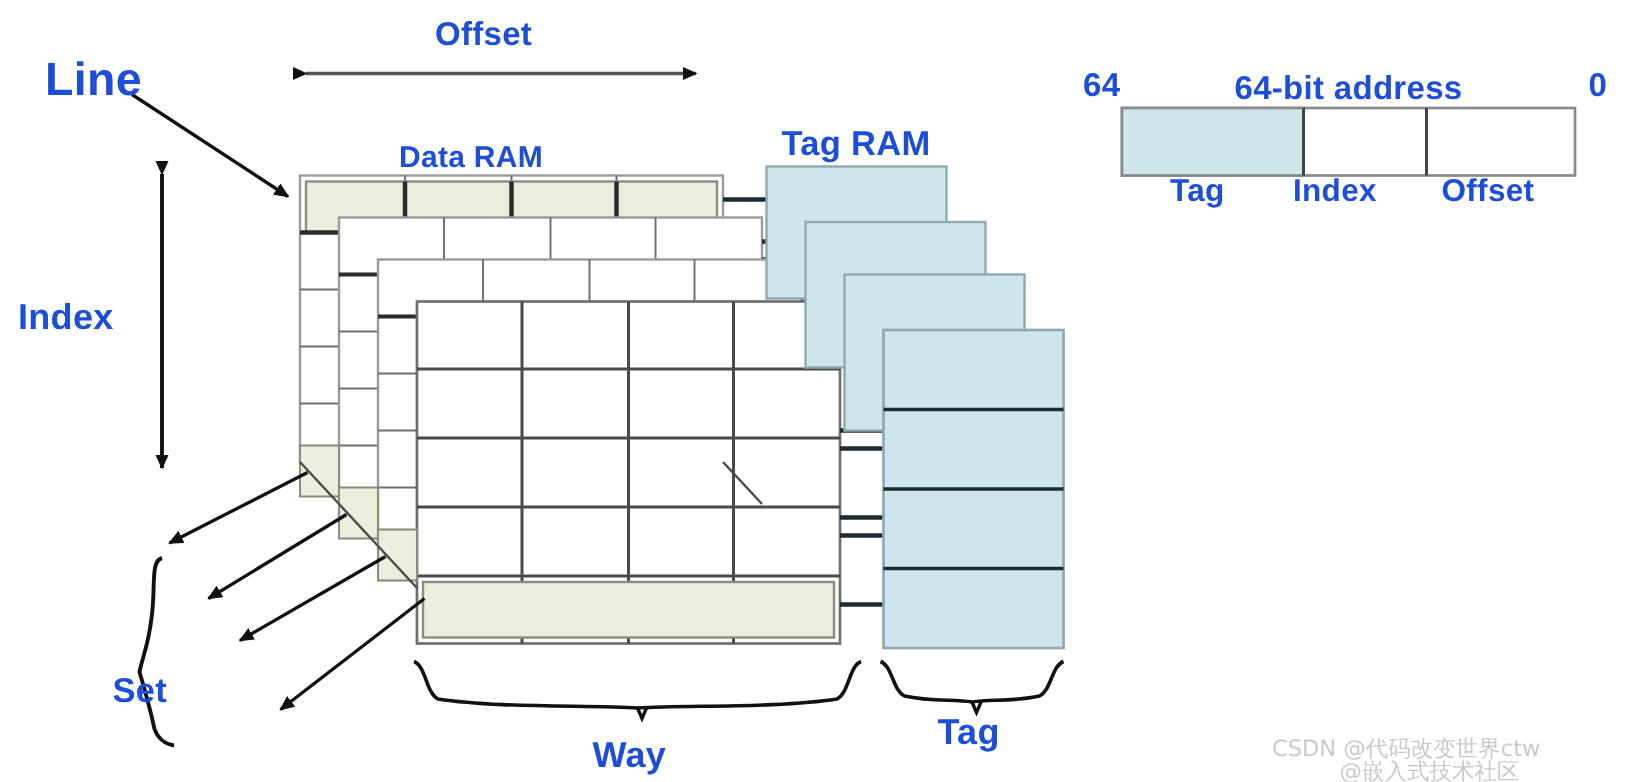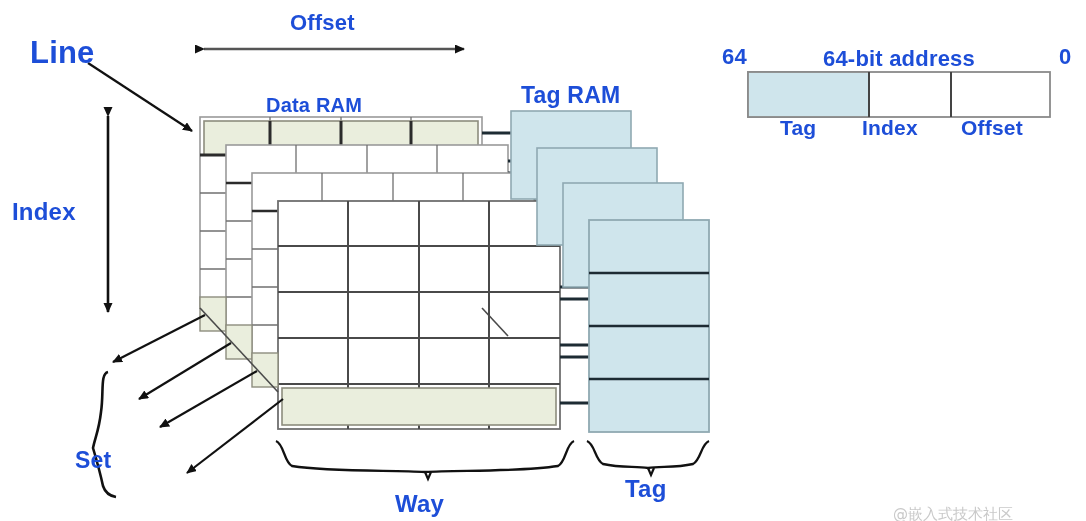--- a/index.html
+++ b/index.html
@@ -200,15 +200,16 @@
   <div class="lbl lbl-way">Way</div>
   <div class="lbl lbl-tagbrace">Tag</div>
 
   <div class="lbl lbl-addrtitle">64-bit address</div>
   <div class="lbl lbl-64">64</div>
   <div class="lbl lbl-0">0</div>
   <div class="lbl lbl-tagseg">Tag</div>
   <div class="lbl lbl-idxseg">Index</div>
   <div class="lbl lbl-offseg">Offset</div>
 
+  <div class="wm wm1">CSDN @代码改变世界ctw</div>
   <div class="wm wm2">@嵌入式技术社区</div>
 
 </div>
 
 </body></html>

